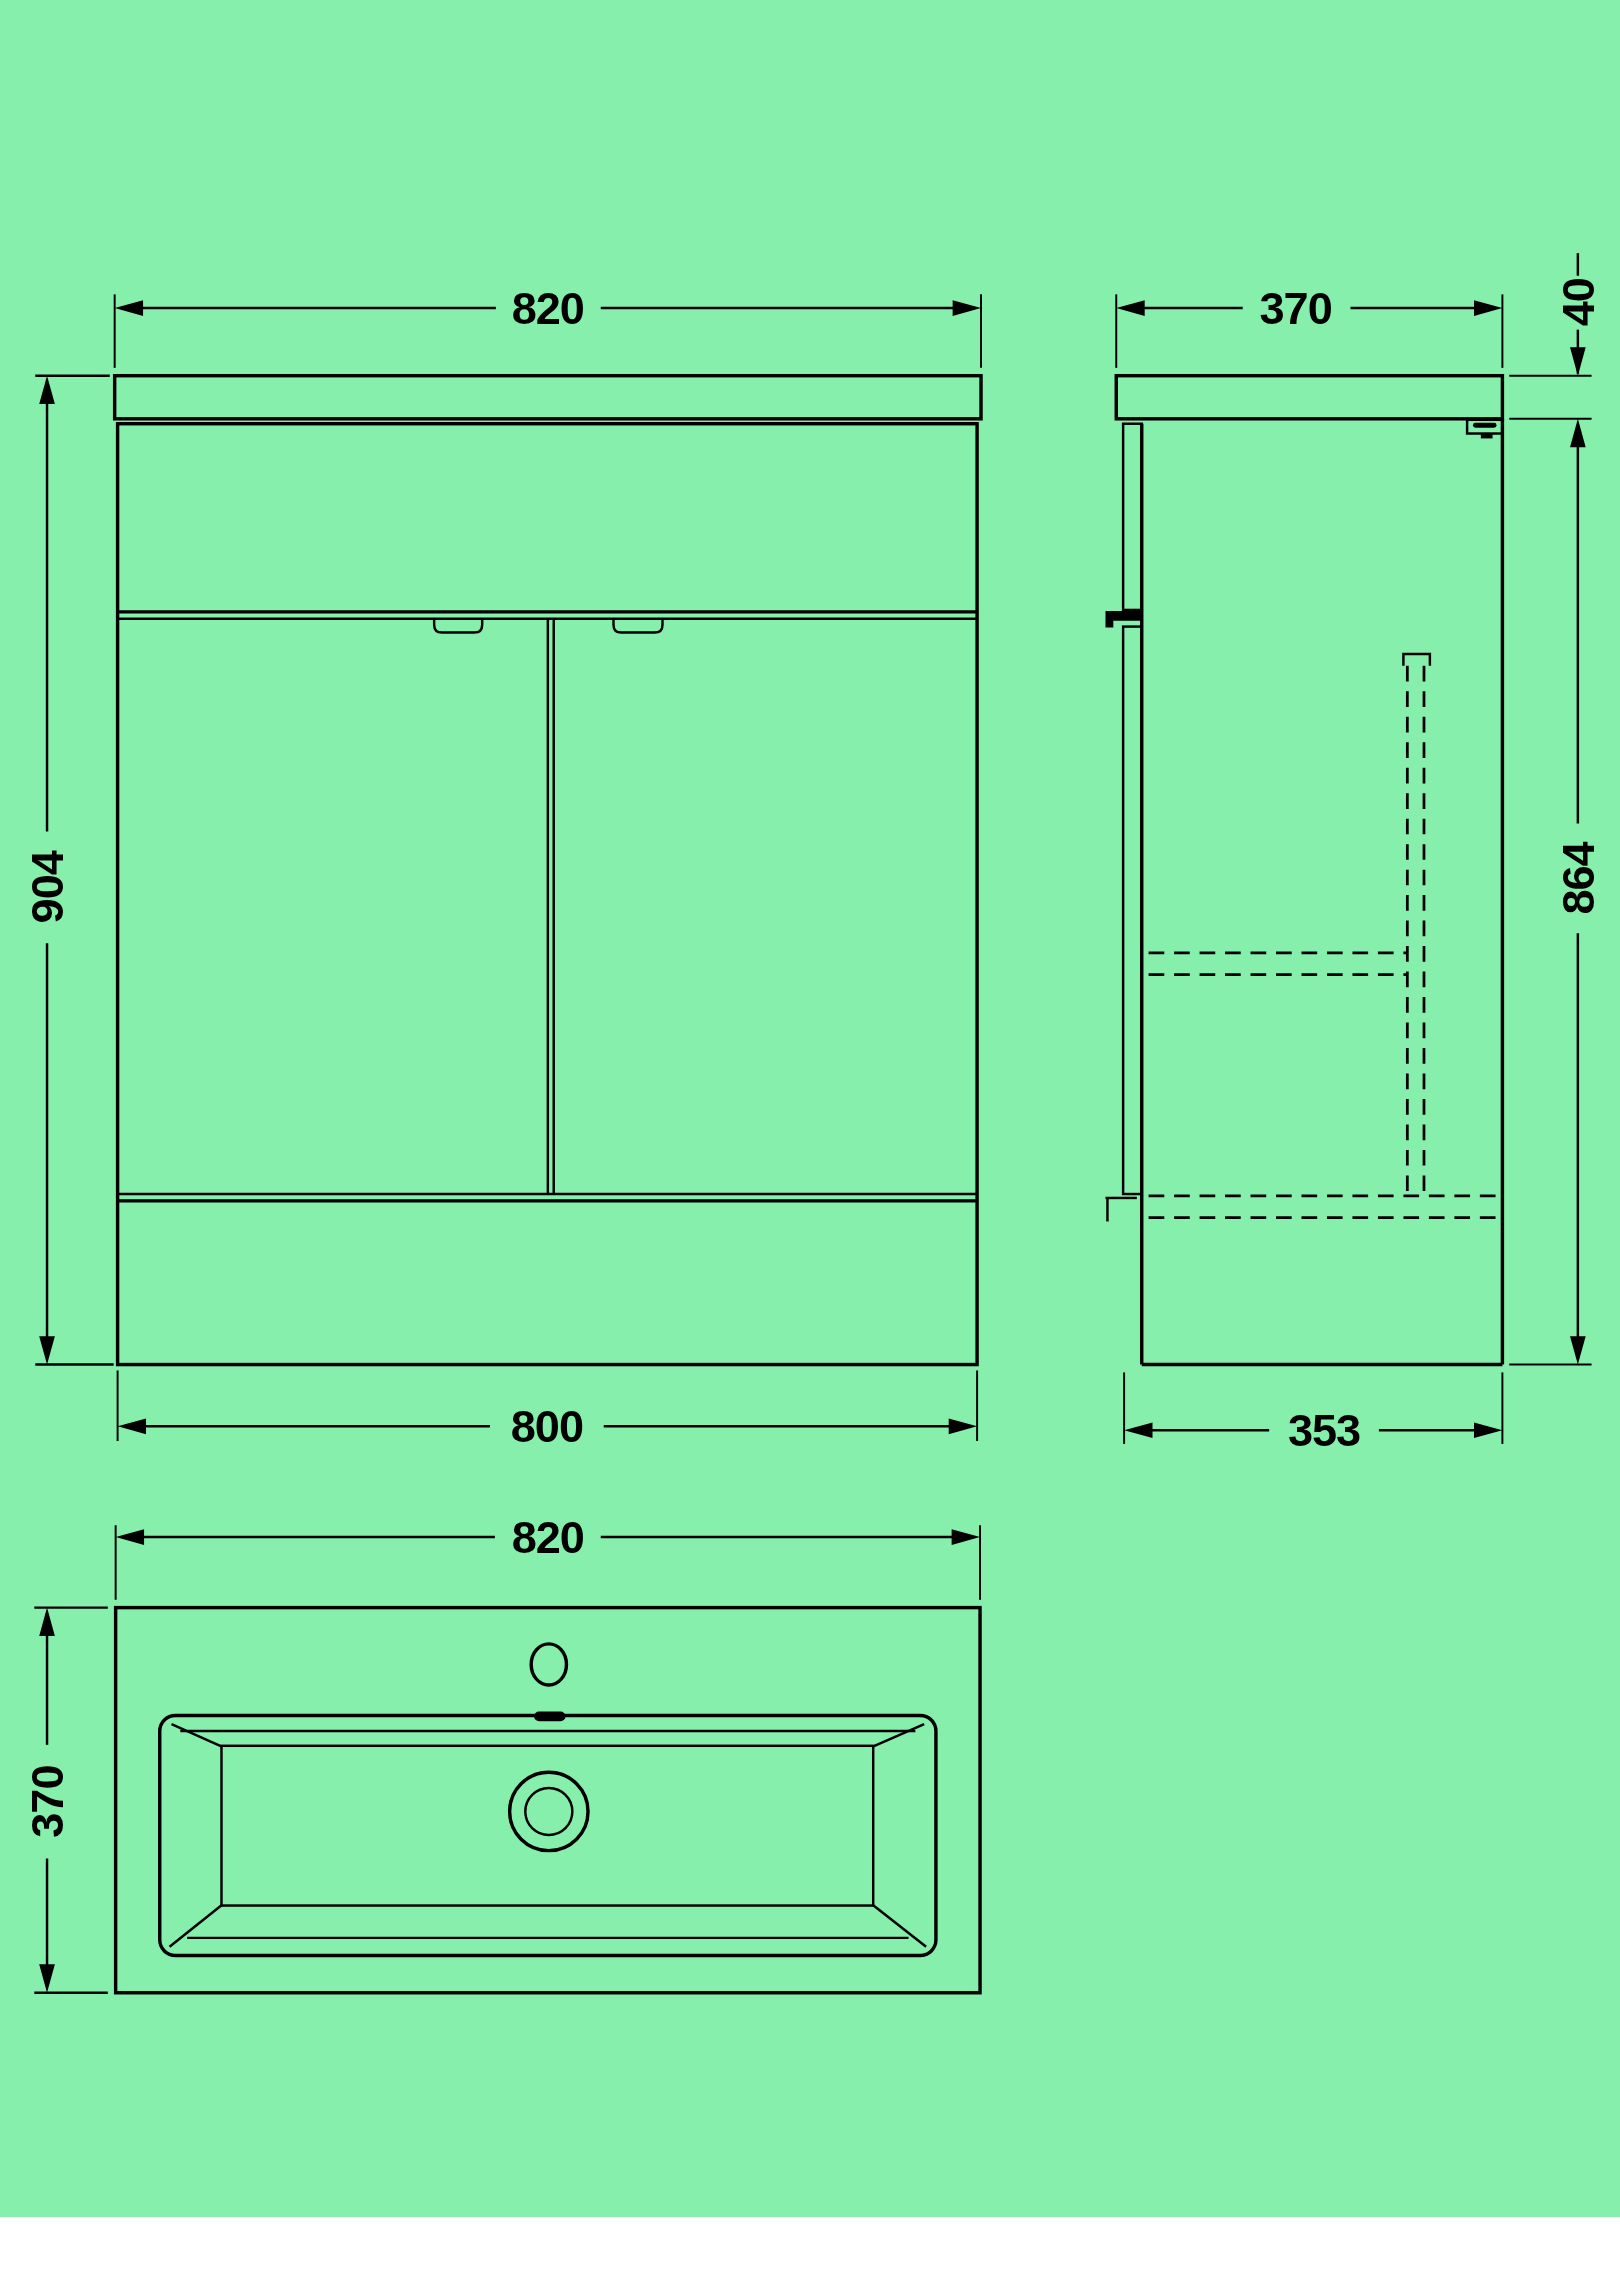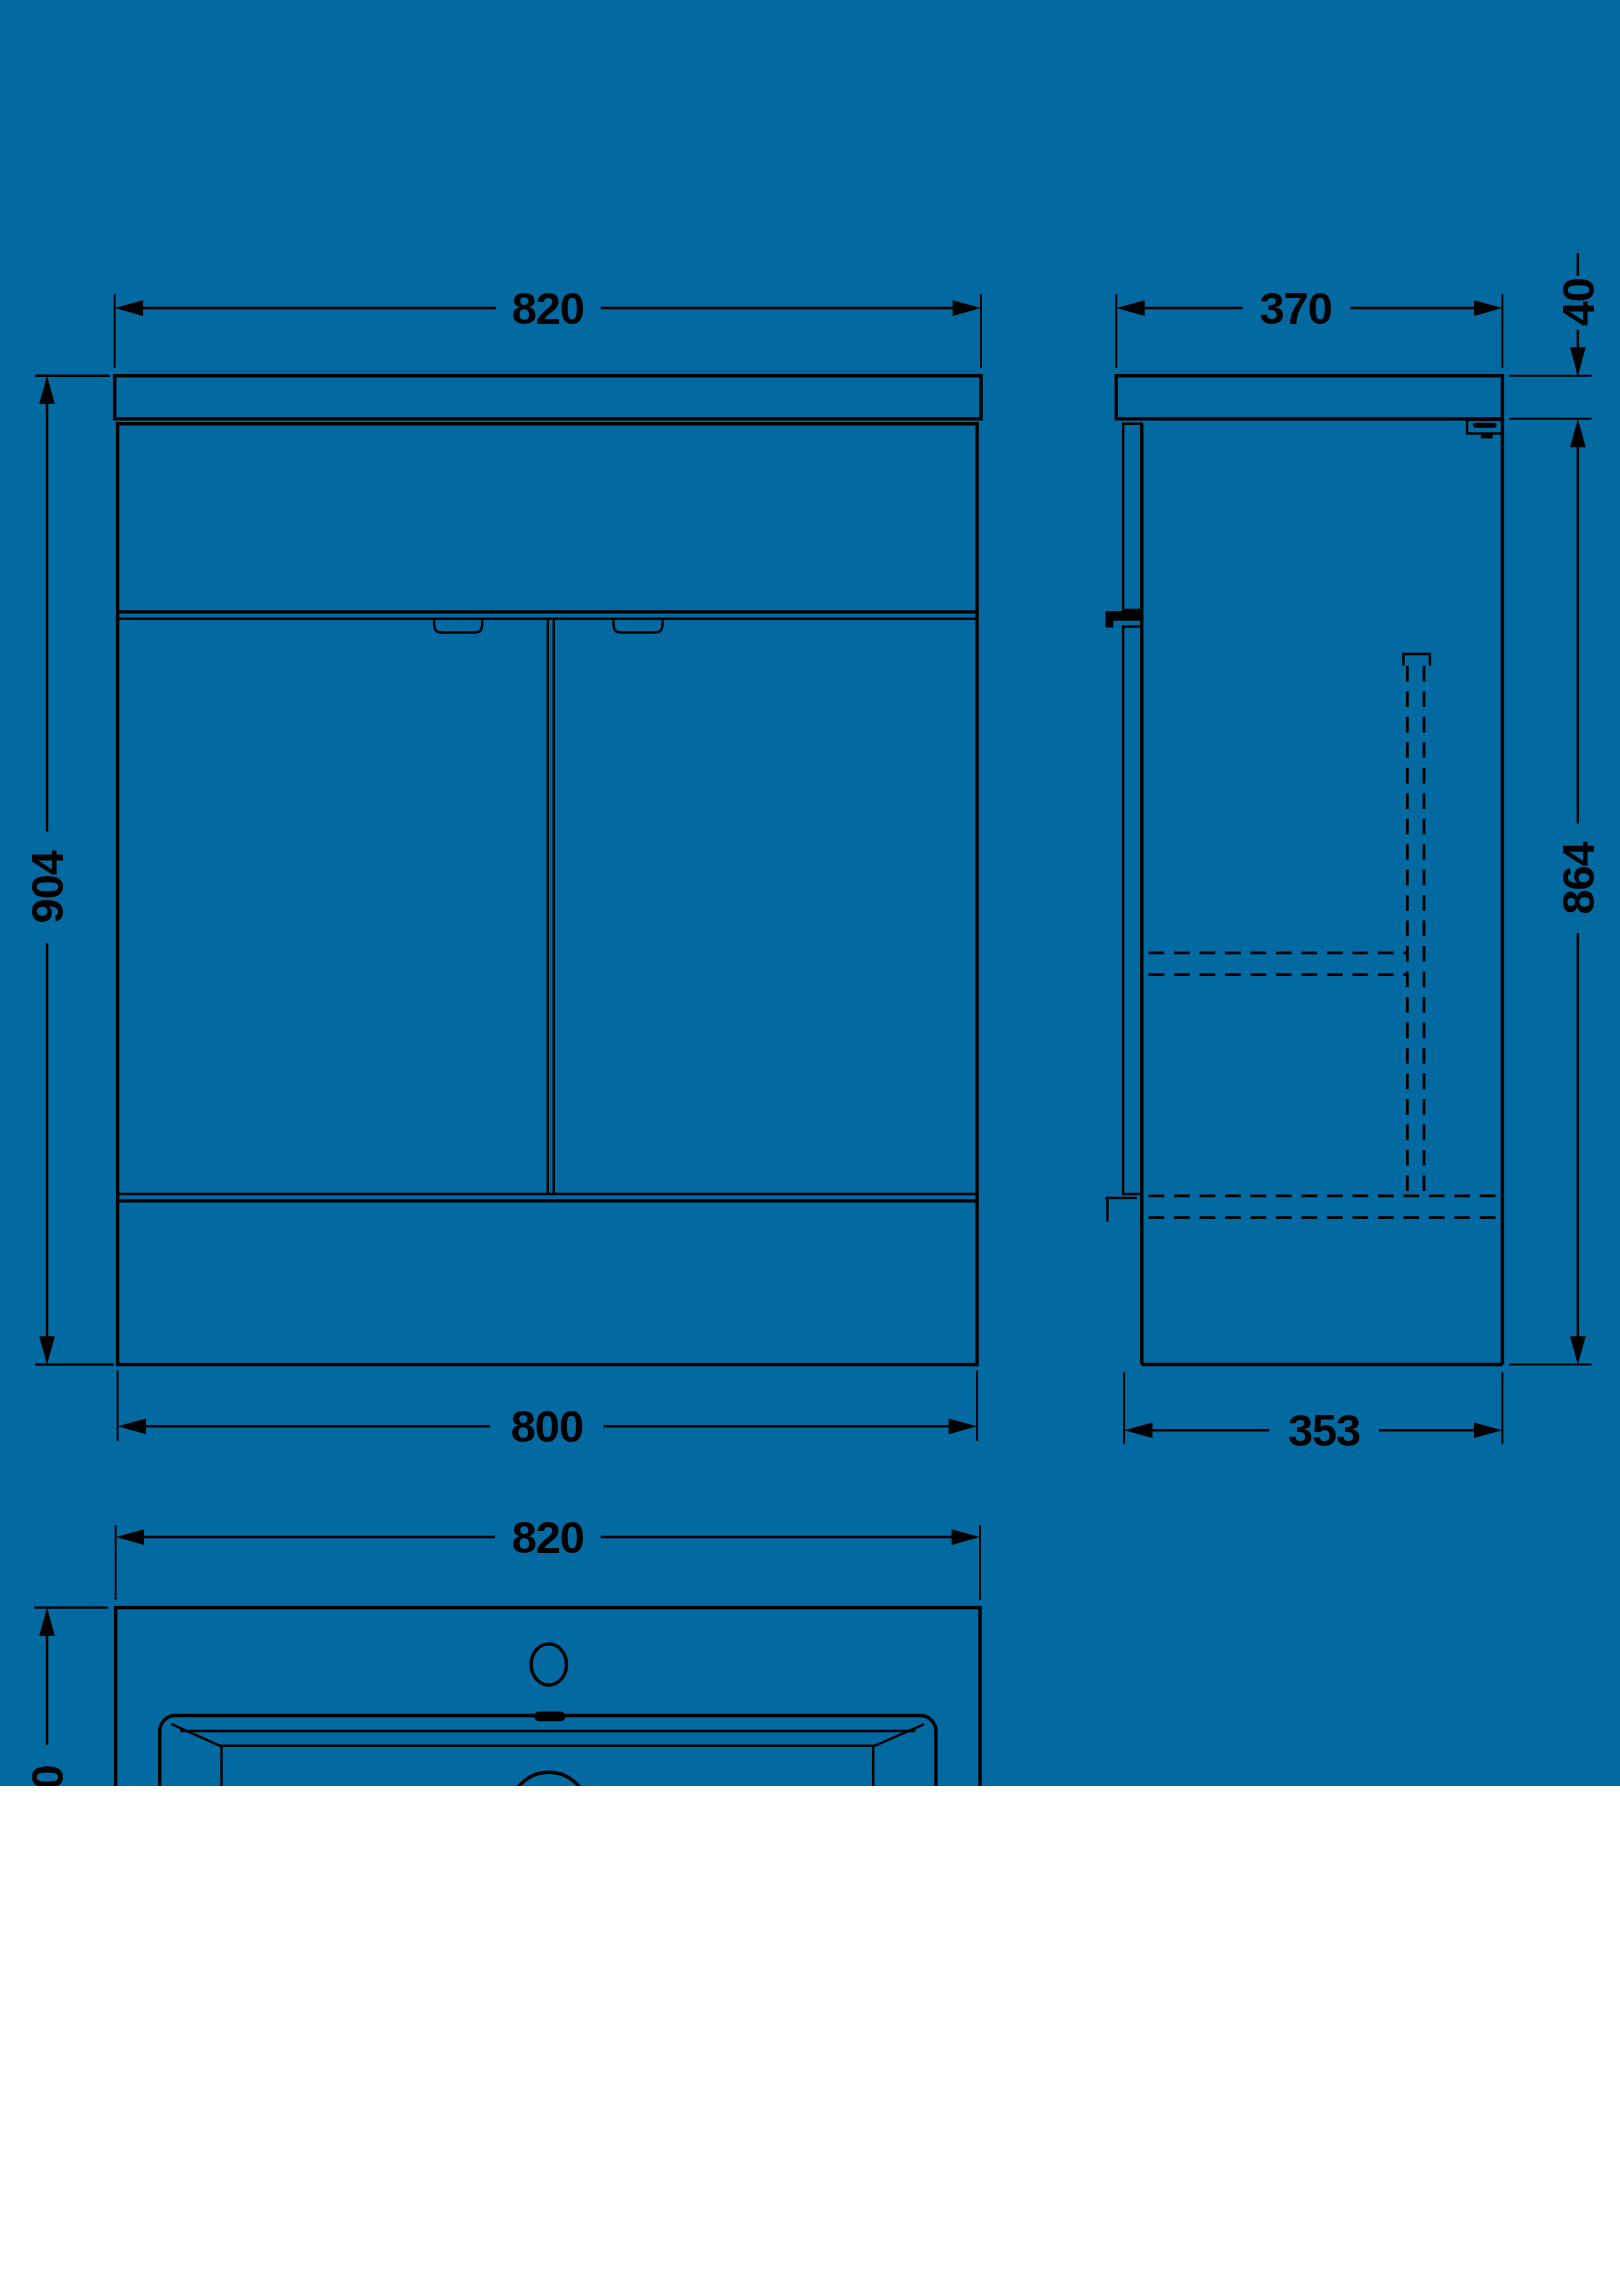--- a/index.html
+++ b/index.html
@@ -1,19 +1,19 @@
 <!DOCTYPE html>
 <html><head>
 <meta charset="utf-8">
 <style>
   html,body{margin:0;padding:0;background:#ffffff;}
   .sheet{
     position:relative;
-    width:1620px;height:1786px;
-    background:#0369a1;
+    width:1620px;height:2217px;
+    background:#86efac;
     font-family:"Liberation Sans", sans-serif;
   }
   svg{display:block;width:1620px;height:2293px;}
   .outline{fill:none;stroke:#000;stroke-width:3.5;}
   .thin{fill:none;stroke:#000;stroke-width:2.5;}
   .dim{fill:none;stroke:#000;stroke-width:2.5;}
   .ext{fill:none;stroke:#000;stroke-width:2;}
   .hidden-edge{fill:none;stroke:#000;stroke-width:2.8;stroke-dasharray:16 10;}
   .arrow{fill:#000;stroke:none;}
   .solidfill{fill:#000;stroke:none;}

